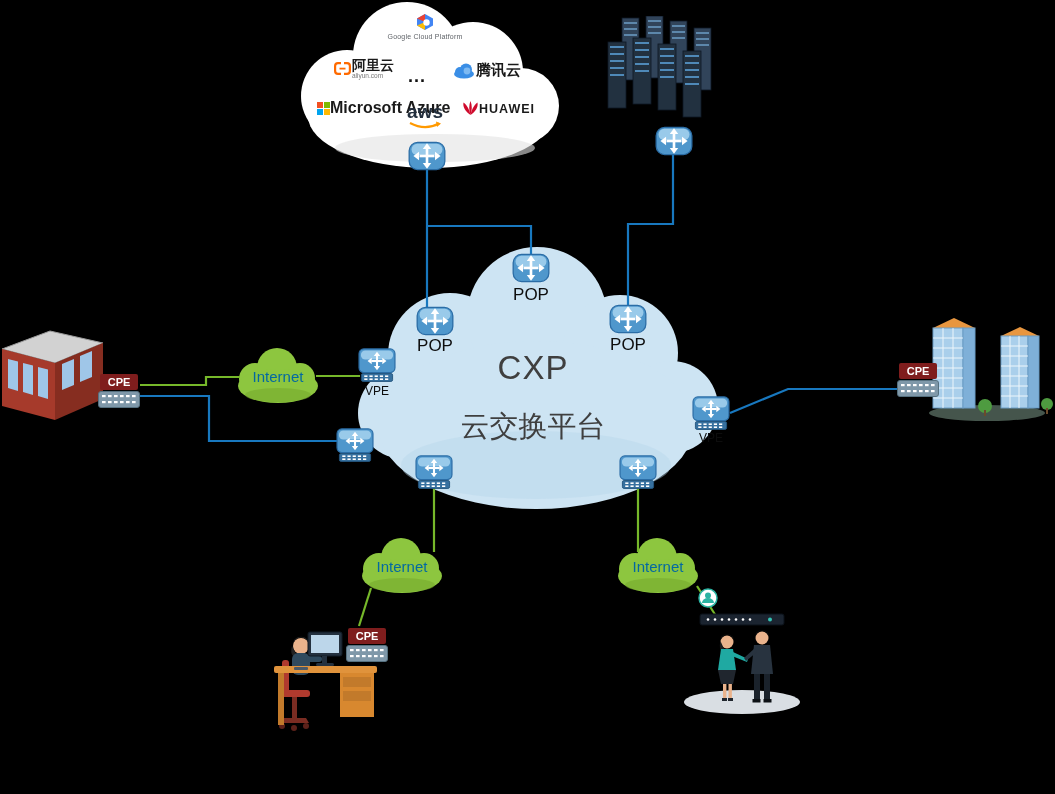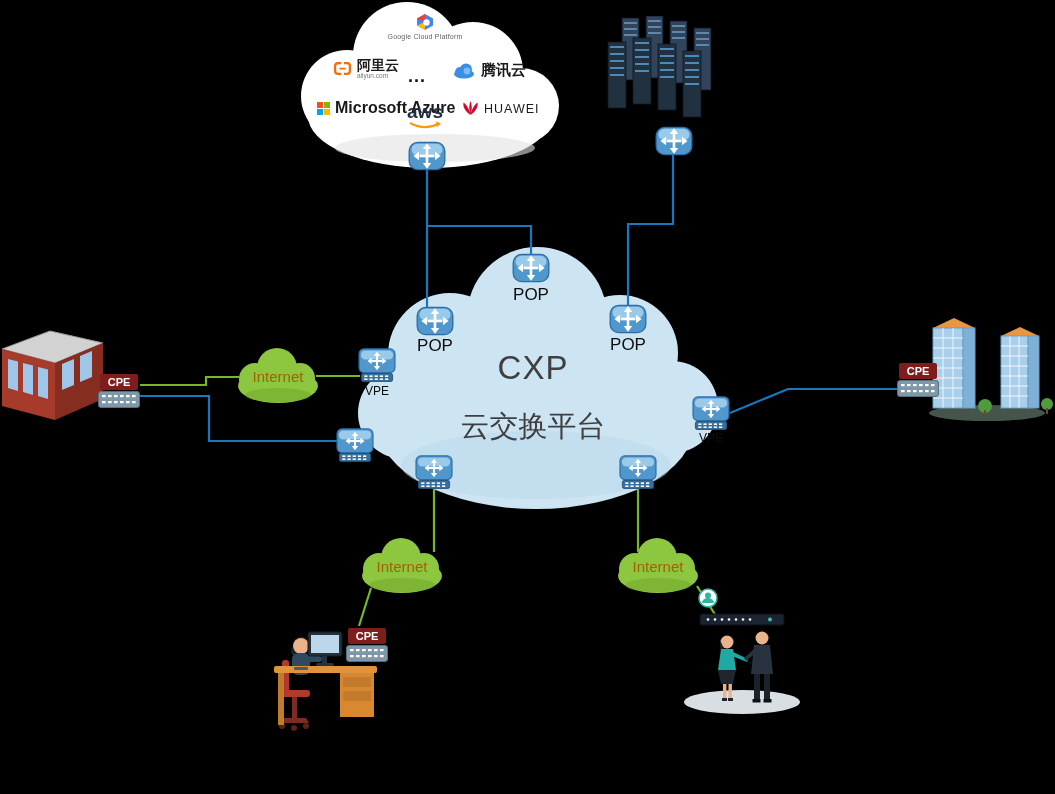--- a/index.html
+++ b/index.html
@@ -13,38 +13,38 @@
   .lines { position:absolute; left:0; top:0; }
 
   .net-label { position:absolute; color:#0d0d0d; font-size:17px; text-align:center; }
   .vpe-size { font-size:12px; }
 
   .cxp-title { position:absolute; left:423px; top:349px; width:220px; text-align:center; color:#3f3f3f; }
   .cxp-title .l1 { font-size:33px; letter-spacing:1px; }
   .cxp-title .l2 { font-size:29px; margin-top:20px; }
 
   .internet-label { position:absolute; left:0; right:0; top:50%; transform:translateY(-46%);
-    text-align:center; color:#a16207; font-size:15px; }
+    text-align:center; color:#0369a1; font-size:15px; }
 
   .cpe-tag { position:absolute; background:#7f1d1d; color:#fff; font-weight:bold; font-size:11px;
     width:38px; height:16px; line-height:16px; text-align:center; border-radius:2px; }
 
   
-  .logo { position:absolute; display:flex; align-items:center; gap:5px; color:#1a1a1a; }
+  .logo { position:absolute; display:flex; align-items:center; color:#1a1a1a; }
   .logo .col { display:flex; flex-direction:column; line-height:1.05; }
   .gcp { flex-direction:column; gap:2px; text-align:center; }
   .gcp-text { font-size:7px; color:#5f6368; letter-spacing:.2px; }
   .ali-name { font-size:14px; font-weight:bold; }
   .ali-sub { font-size:6.5px; color:#777; }
   .dots { position:absolute; font-size:18px; font-weight:bold; color:#111; letter-spacing:1px; }
   .tencent-name { font-size:15px; font-weight:bold; }
   .azure-name { font-size:16px; font-weight:bold; }
   .aws { flex-direction:column; gap:0; }
   .aws-name { font-size:19px; font-weight:bold; color:#232f3e; line-height:1; }
-  .huawei-name { font-size:12.5px; font-weight:normal; letter-spacing:1px; }
+  .huawei-name { font-size:12.5px; font-weight:bold; letter-spacing:1px; }
 </style>
 </head>
 <body>
 
 <div class="stage">
 
   <div class="abs" style="left:285px; top:0; width:285px; height:175px;">
     <svg viewBox="0 0 285 175">
       <g fill="#ffffff">
         <circle cx="62" cy="96" r="46"></circle>

